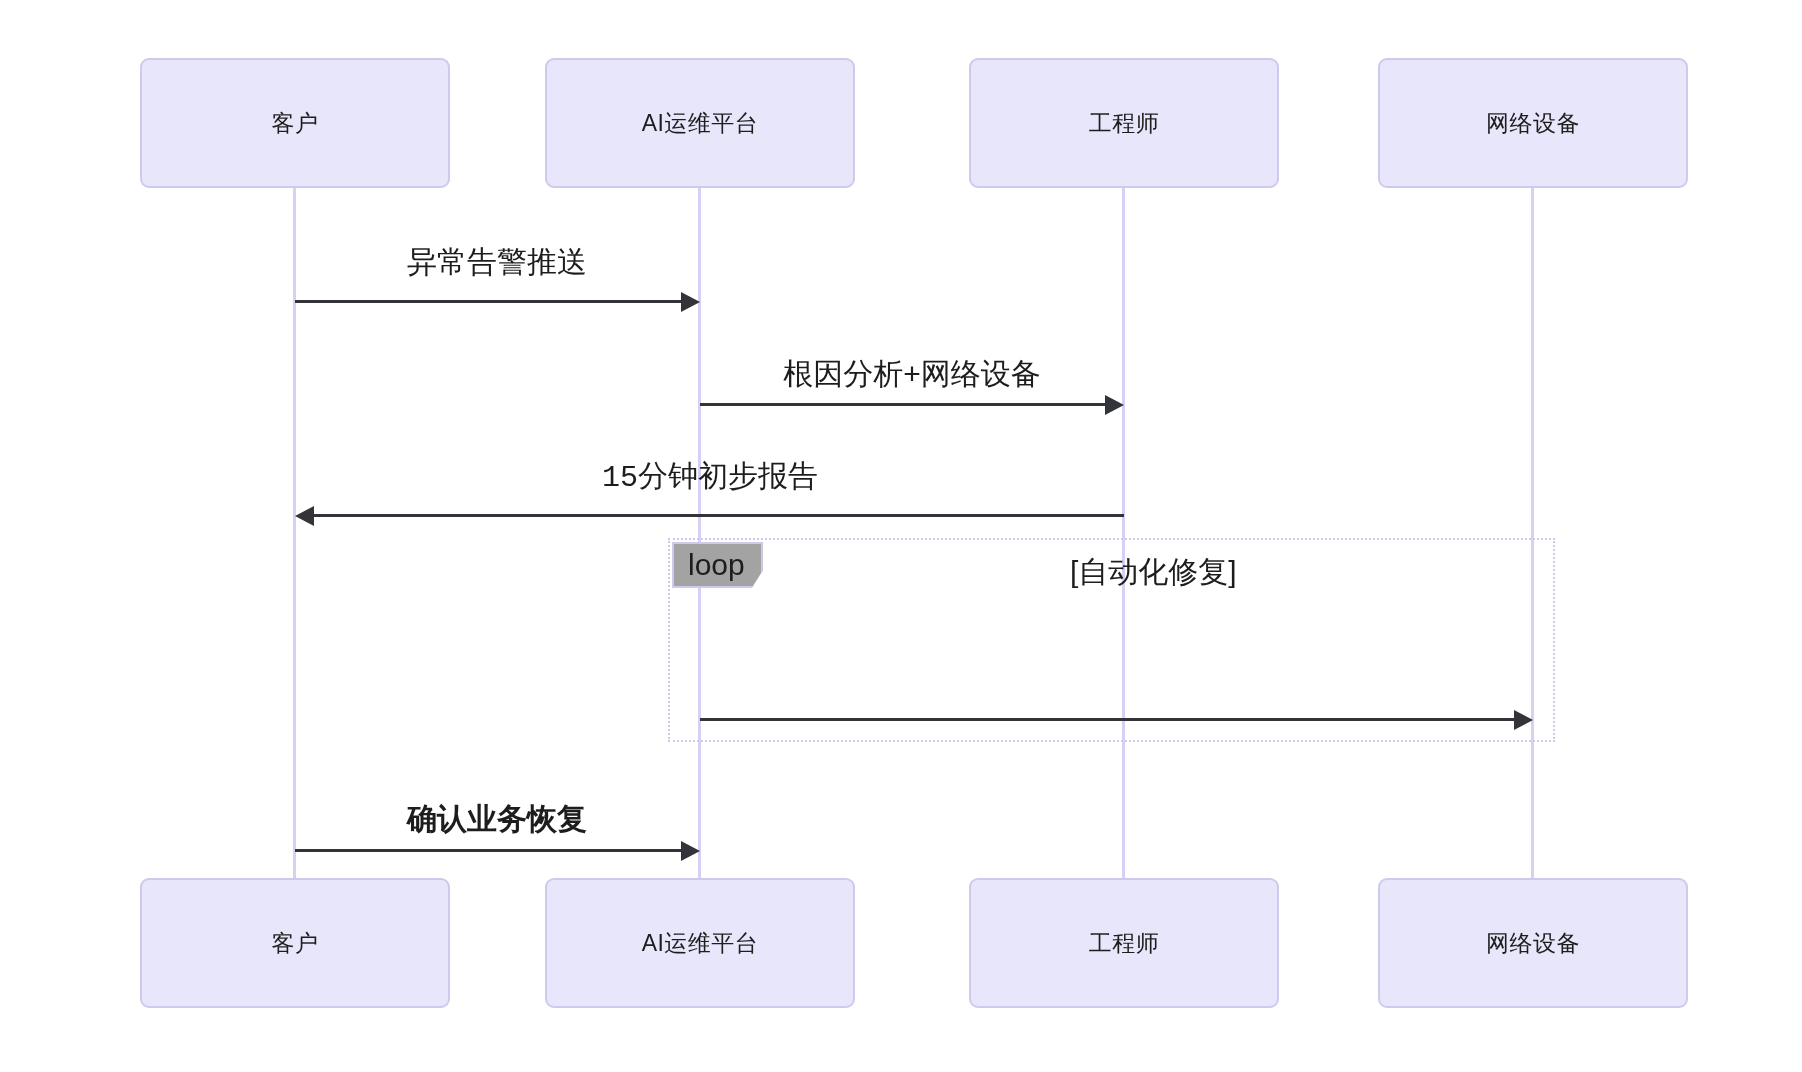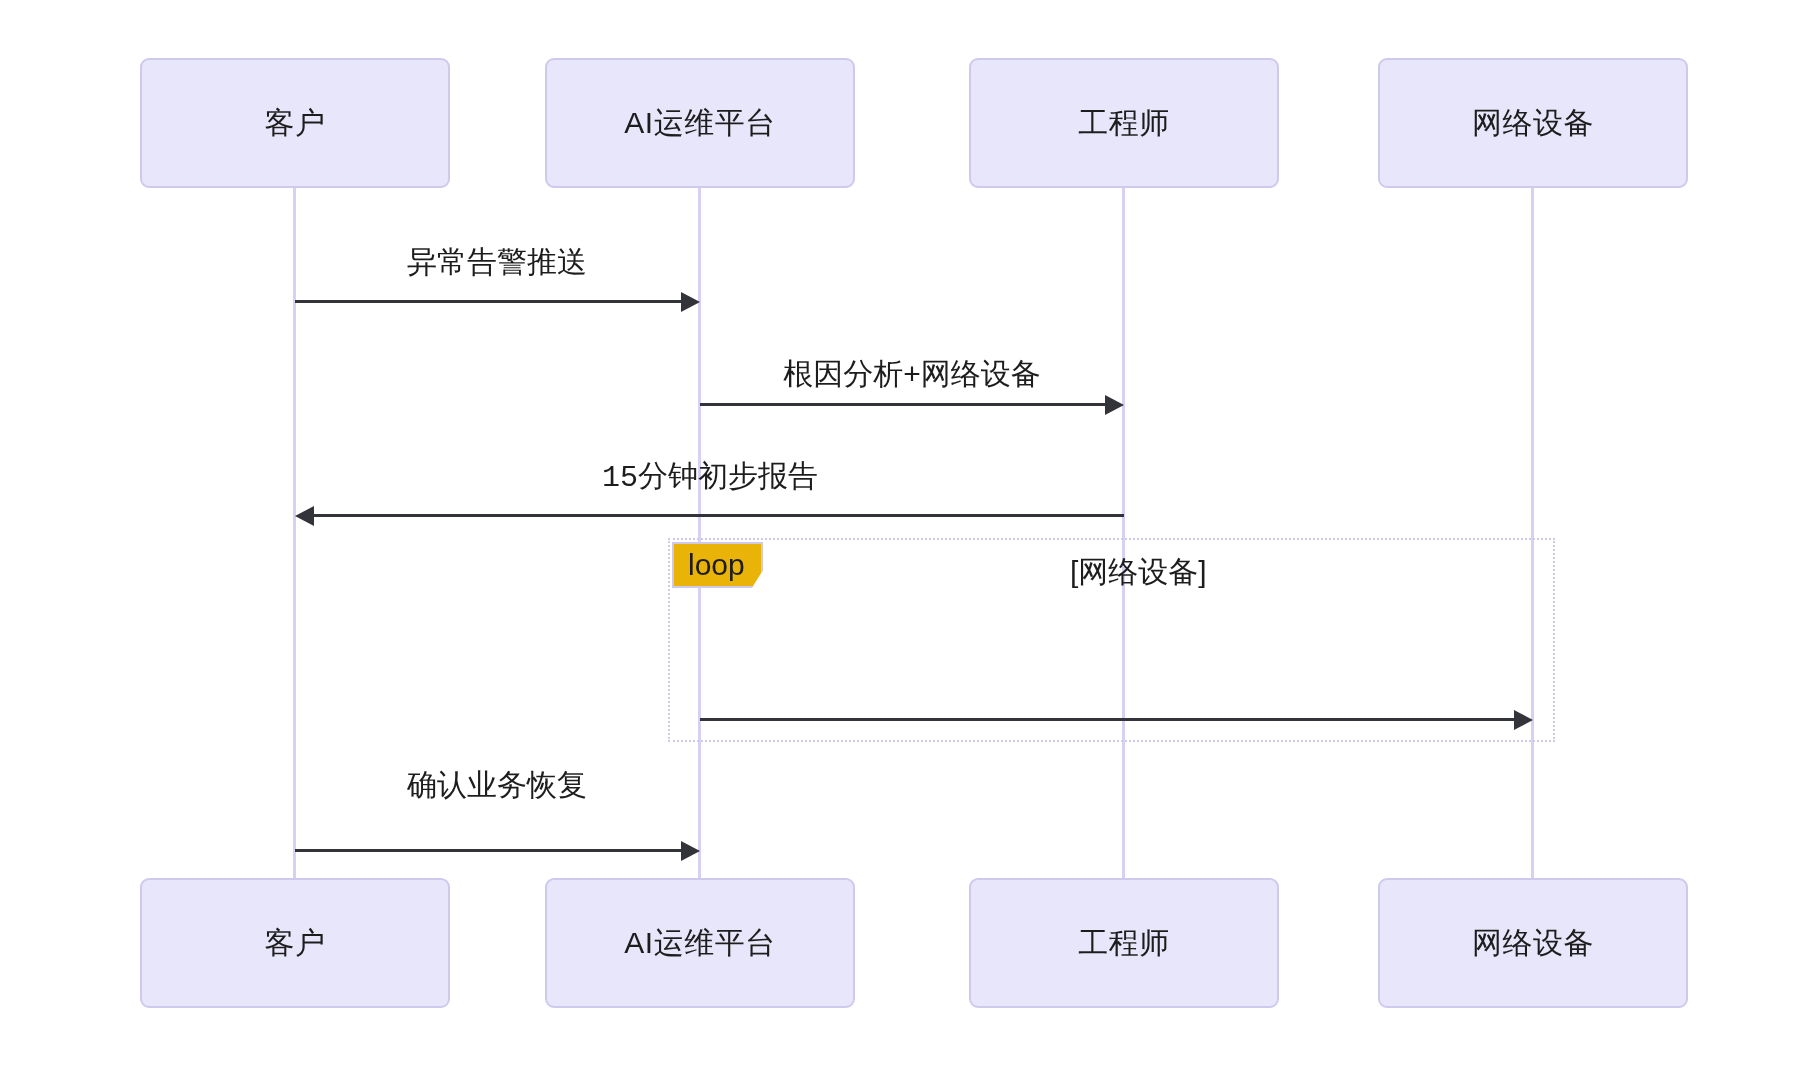--- a/index.html
+++ b/index.html
@@ -13,21 +13,21 @@
 
   
   .actor-box{
     position:absolute;
     width:310px;height:130px;
     background:#e8e6fa;
     border:2px solid #cfc9ee;
     border-radius:9px;
     box-sizing:border-box;
     display:flex;align-items:center;justify-content:center;
-    font-size:30px;color:#1d1d1d;
+    font-size:23px;color:#1d1d1d;
     letter-spacing:.5px;
     z-index:5;
   }
 
   
   .lifeline{
     position:absolute;
     width:3px;
     background:#d7d0f2;
     z-index:1;
@@ -36,21 +36,21 @@
   
   .fragment{
     position:absolute;
     border:2px dotted #cfc9ee;
     box-sizing:border-box;
     z-index:2;
     background:transparent;
   }
   .fragment-tag{
     position:absolute;
-    background:#eab308;
+    background:#a3a3a3;
     border:2px solid #cfc9ee;
     box-sizing:border-box;
     height:46px;
     padding:0 16px 0 14px;
     display:flex;align-items:center;
     font-size:30px;color:#1d1d1d;
     z-index:6;
     -webkit-clip-path:polygon(0 0,100% 0,100% 62%,88% 100%,0 100%);
     clip-path:polygon(0 0,100% 0,100% 62%,88% 100%,0 100%);
   }
@@ -126,21 +126,21 @@
     <span>工程师</span>
   </div>
   <div class="actor-box" style="left:1378px;top:878px;">
     <span>网络设备</span>
   </div>
 
   <div class="fragment" style="left:668px;top:538px;width:887px;height:204px;"></div>
   <div class="fragment-tag" style="left:672px;top:542px;">
     <span>loop</span>
   </div>
-  <div class="fragment-title" style="left:1070px;top:552px;">[网络设备]</div>
+  <div class="fragment-title" style="left:1070px;top:552px;">[自动化修复]</div>
 
   <div class="msg-label" style="left:497px;top:242px;text-align:right;">异常告警推送</div>
   <div class="msg" style="left:295px;top:300px;width:405px;">
     <div class="msg-line" style="width:386px;"></div>
     <div class="msg-head right" style="left:386px;"></div>
   </div>
 
   <div class="msg-label" style="left:912px;top:354px;">根因分析+网络设备</div>
   <div class="msg" style="left:700px;top:403px;width:424px;">
     <div class="msg-line" style="width:405px;"></div>
@@ -151,19 +151,19 @@
   <div class="msg" style="left:295px;top:514px;width:829px;">
     <div class="msg-line" style="left:19px;width:810px;"></div>
     <div class="msg-head left" style="left:0px;"></div>
   </div>
 
   <div class="msg" style="left:700px;top:718px;width:833px;">
     <div class="msg-line" style="width:814px;"></div>
     <div class="msg-head right" style="left:814px;"></div>
   </div>
 
-  <div class="msg-label" style="left:497px;top:765px;">确认业务恢复</div>
+  <div class="msg-label" style="left:497px;top:799px;font-weight:bold;">确认业务恢复</div>
   <div class="msg" style="left:295px;top:849px;width:405px;">
     <div class="msg-line" style="width:386px;"></div>
     <div class="msg-head right" style="left:386px;"></div>
   </div>
 
 </div>
 
 </body></html>

